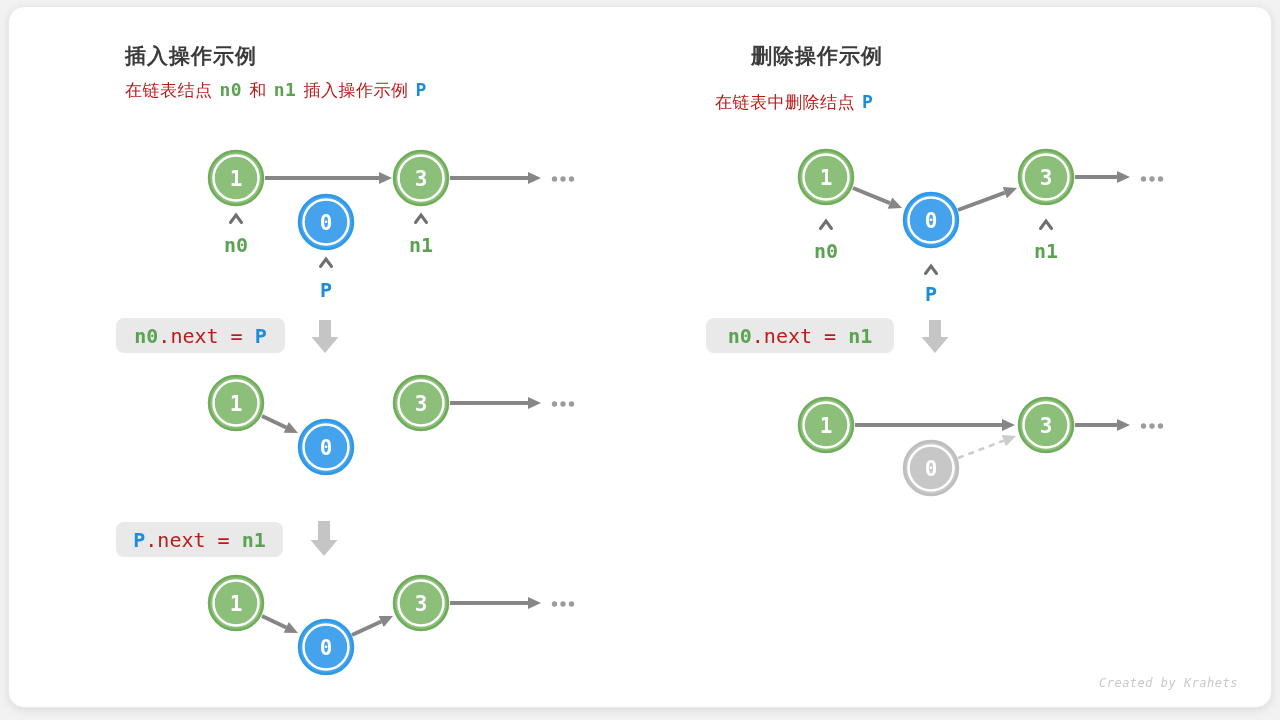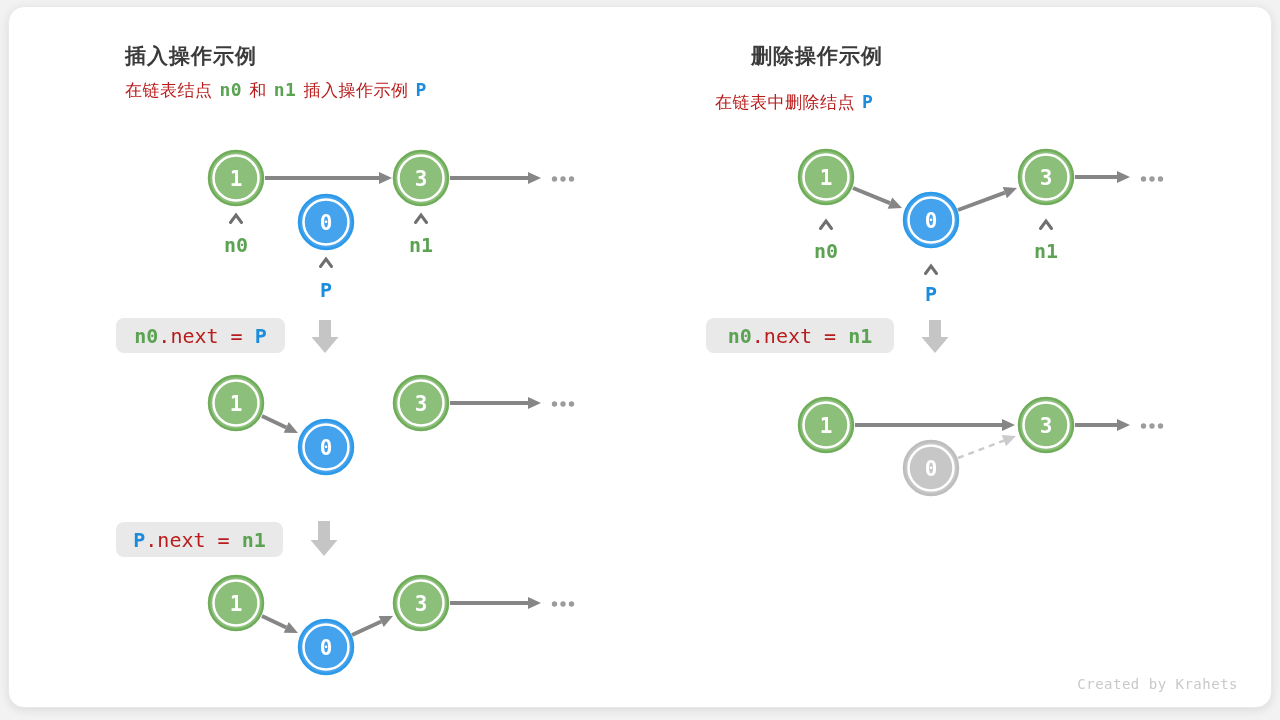--- a/index.html
+++ b/index.html
@@ -12,21 +12,21 @@
   .sub-code{font-family:"DejaVu Sans Mono",monospace;font-weight:700;font-size:18px;margin:0 7px;}
   .tok-green{color:#5BA352;}
   .tok-blue{color:#1E8CDC;}
   .tok-plain{color:#b91c1c;}
   .code-box{position:absolute;display:flex;align-items:center;justify-content:center;
     background:#E9E9E9;border-radius:8px;font-family:"DejaVu Sans Mono",monospace;
     font-size:20px;white-space:pre;}
   .code-box .tok-green,.code-box .tok-blue{font-weight:700;}
   #diagram-layer{position:absolute;left:0;top:0;width:1280px;height:720px;}
   #watermark{position:absolute;right:42px;top:676px;font-family:"DejaVu Sans Mono",monospace;
-    font-size:14px;color:#C9C9C9;letter-spacing:0.5px;}
+    font-size:12px;color:#C9C9C9;letter-spacing:0.5px;font-style:italic;}
 </style>
 </head>
 <body>
 
 <div id="card"></div>
 
 <svg id="diagram-layer" viewBox="0 0 1280 720">
     <g>
       <line x1="265" y1="178" x2="379" y2="178" stroke="#868686" stroke-width="4"></line>
       <polygon points="392,178 379,184 379,172" fill="#868686"></polygon>

